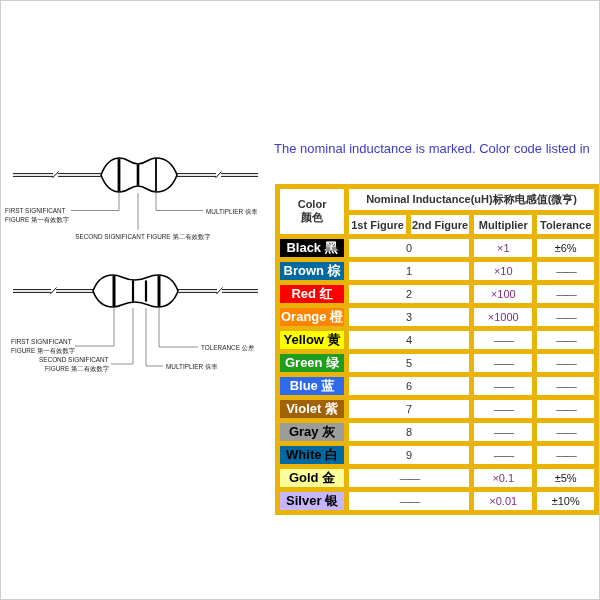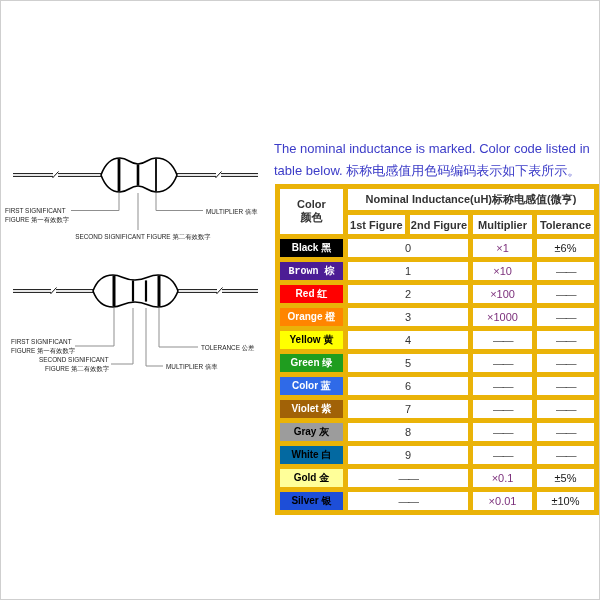--- a/index.html
+++ b/index.html
@@ -19,21 +19,21 @@
     font-size:11px; color:#222;
   }
   .color-table th, .color-table td {
     border:5px solid #eab308; text-align:center; vertical-align:middle;
     padding:0 1px; overflow:hidden; white-space:nowrap;
   }
   .color-table thead th { font-weight:bold; color:#333; }
   .row-h1 th { height:21px; }
   .row-h2 th { height:19px;margin-left:8px; }
   .color-table tbody td { height:18px; }
-  td.name-cell { font-weight:bold; font-size:10px; }
+  td.name-cell { font-weight:bold; font-size:13px; }
   td.fig-cell { color:#333; }
   td.mult-cell { color:#7b2f7b; }
   td.tol-cell { color:#1a1a1a; }
   td.dash { color:#4d4d4d !important; letter-spacing:-1.5px; font-weight:normal; }
   .diagram { position:absolute; left:0; }
   #diagram-three-band { top:145px; }
   #diagram-four-band { top:263px; }
   .diagram svg text {
     font-family:"Liberation Sans", sans-serif;
     font-size:6.4px; fill:#1c1c1c;
@@ -104,21 +104,20 @@
       <text x="10" y="89">FIGURE 第一有效数字</text>
       <text x="38" y="98">SECOND SIGNIFICANT</text>
       <text x="44" y="107">FIGURE 第二有效数字</text>
       <text x="165" y="104.5">MULTIPLIER 倍率</text>
       <text x="200" y="85.5">TOLERANCE 公差</text>
     </svg>
   </div>
 
   <div class="intro" style="color: rgb(60, 60, 200);">
     <div>The nominal inductance is marked. Color code listed in</div>
-    <div>table below. 标称电感值用色码编码表示如下表所示。</div>
   </div>
 
   <table class="color-table">
     <colgroup>
       <col style="width:68px">
         <col style="width:62px">
         <col style="width:63px">
         <col style="width:64px">
         <col style="width:62px">
     </colgroup>
@@ -138,21 +137,21 @@
       </tr>
     </thead>
     <tbody>
         <tr>
     <td class="name-cell" style="background: rgb(0, 0, 0); color: rgb(255, 255, 255);">Black 黑</td>
     <td class="fig-cell" colspan="2">0</td>
     <td class="mult-cell">×1</td>
     <td class="tol-cell">±6%</td>
   </tr>
         <tr>
-    <td class="name-cell" style="background: #4c1d95; color: rgb(255, 255, 255); font-family: Liberation Mono, monospace;">Brown 棕</td>
+    <td class="name-cell" style="background: #0369a1; color: rgb(255, 255, 255);">Brown 棕</td>
     <td class="fig-cell" colspan="2">1</td>
     <td class="mult-cell">×10</td>
     <td class="tol-cell dash">——</td>
   </tr>
         <tr>
     <td class="name-cell" style="background: rgb(255, 0, 0); color: rgb(255, 255, 255);">Red 红</td>
     <td class="fig-cell" colspan="2">2</td>
     <td class="mult-cell">×100</td>
     <td class="tol-cell dash">——</td>
   </tr>
@@ -168,21 +167,21 @@
     <td class="mult-cell dash">——</td>
     <td class="tol-cell dash">——</td>
   </tr>
         <tr>
     <td class="name-cell" style="background: rgb(31, 157, 31); color: rgb(255, 255, 255); margin-top: 36px;">Green 绿</td>
     <td class="fig-cell" colspan="2">5</td>
     <td class="mult-cell dash">——</td>
     <td class="tol-cell dash">——</td>
   </tr>
         <tr>
-    <td class="name-cell" style="background: rgb(47, 106, 232); color: rgb(255, 255, 255);">Color 蓝</td>
+    <td class="name-cell" style="background: rgb(47, 106, 232); color: rgb(255, 255, 255);">Blue 蓝</td>
     <td class="fig-cell" colspan="2">6</td>
     <td class="mult-cell dash">——</td>
     <td class="tol-cell dash">——</td>
   </tr>
         <tr>
     <td class="name-cell" style="background: #a16207; color: rgb(255, 255, 255);">Violet 紫</td>
     <td class="fig-cell" colspan="2">7</td>
     <td class="mult-cell dash">——</td>
     <td class="tol-cell dash">——</td>
   </tr>
@@ -198,21 +197,21 @@
     <td class="mult-cell dash">——</td>
     <td class="tol-cell dash">——</td>
   </tr>
         <tr>
     <td class="name-cell" style="background: rgb(255, 255, 153); color: rgb(0, 0, 0);">Gold 金</td>
     <td class="fig-cell dash" colspan="2">——</td>
     <td class="mult-cell">×0.1</td>
     <td class="tol-cell">±5%</td>
   </tr>
         <tr>
-    <td class="name-cell" style="background: #1d4ed8; color: rgb(0, 0, 0);">Silver 银</td>
+    <td class="name-cell" style="background: #c4b5fd; color: rgb(0, 0, 0);">Silver 银</td>
     <td class="fig-cell dash" colspan="2">——</td>
     <td class="mult-cell">×0.01</td>
     <td class="tol-cell">±10%</td>
   </tr>
       </tbody>
   </table>
 
 </div>
 
 </body></html>

